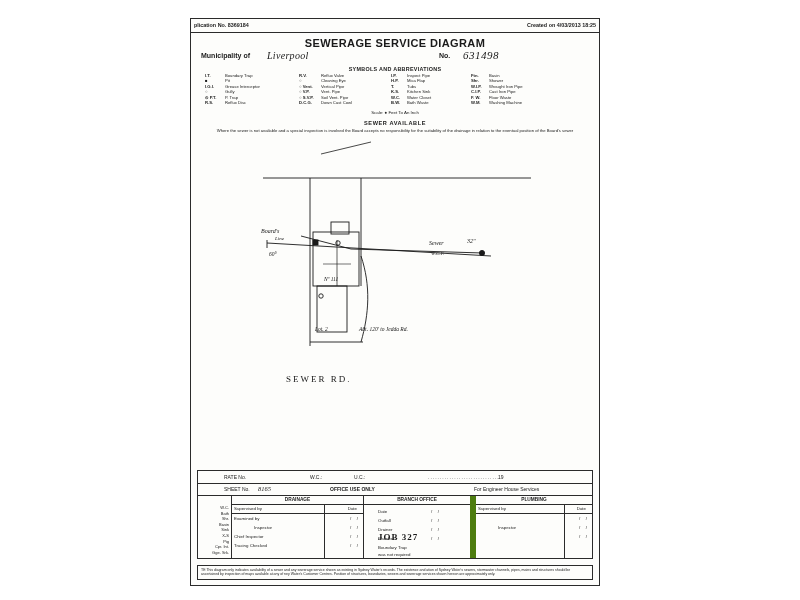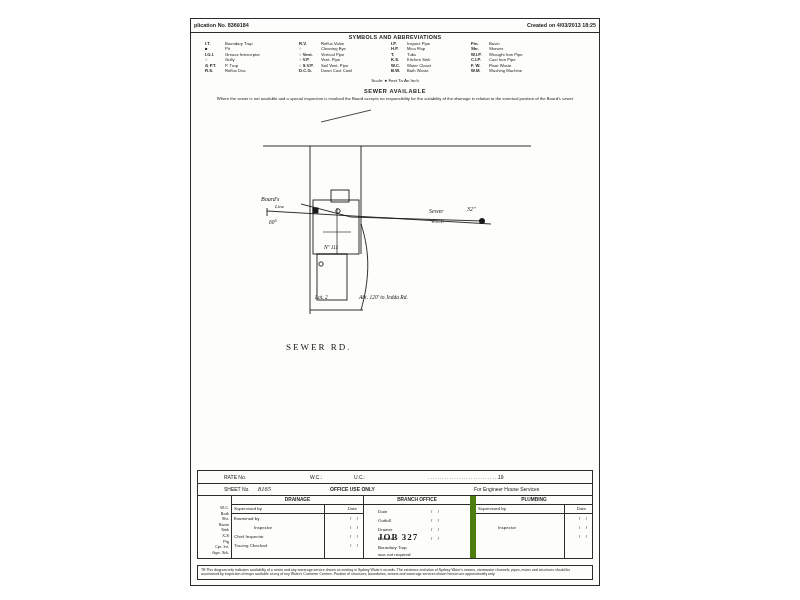--- a/index.html
+++ b/index.html
@@ -282,21 +282,28 @@
 <body>
 
 <div class="page">
   <div class="sheet">
 
     <div class="topbar">
       <span class="appno">plication No. 8369184</span>
       <span class="created">Created on 4/03/2013 18:25</span>
     </div>
 
-
+    <div class="main-title">SEWERAGE SERVICE DIAGRAM</div>
+
+    <div class="muni-row">
+      <span class="muni-label">Municipality of</span>
+      <span class="muni-value">Liverpool</span>
+      <span class="diag-no-label">No.</span>
+      <span class="diag-no-value">631498</span>
+    </div>
 
     <div class="symbols-title">SYMBOLS AND ABBREVIATIONS</div>
 
     <div class="symbols">
       <div class="symcol" style="left:6px;width:92px;">
         <div><span class="sym-k" style="width:20px">I.T.</span><span>Boundary Trap</span></div>
         <div><span class="sym-k" style="width:20px">■</span><span>Pit</span></div>
         <div><span class="sym-k" style="width:20px">I.G.I.</span><span>Grease Interceptor</span></div>
         <div><span class="sym-k" style="width:20px">○</span><span>Gully</span></div>
         <div><span class="sym-k" style="width:20px">⊙ P.T.</span><span>P. Trap</span></div>

